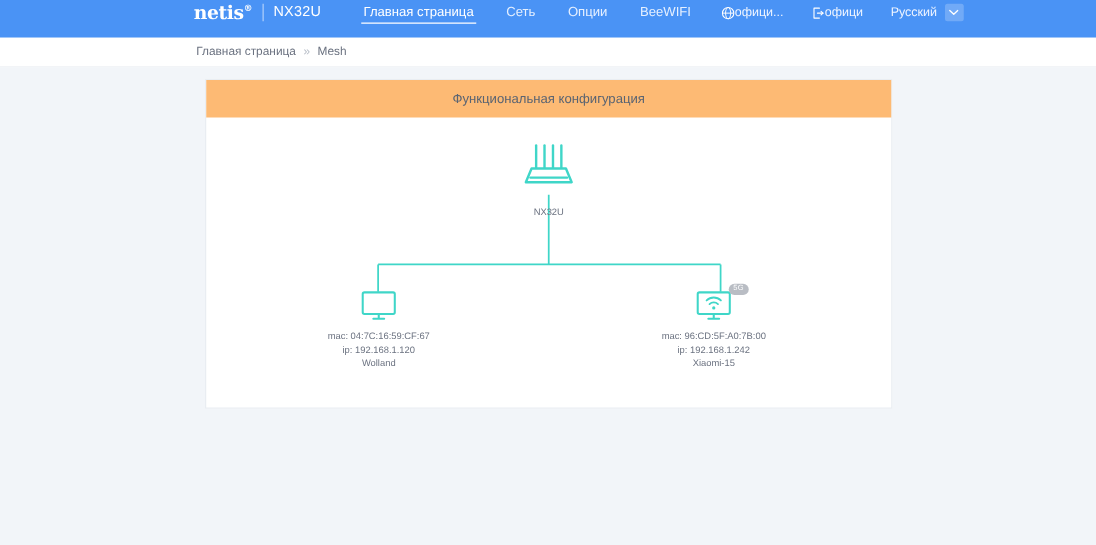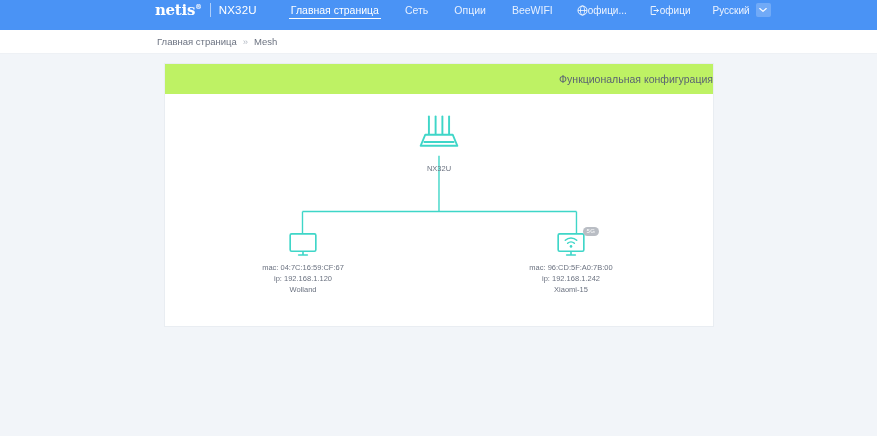--- a/index.html
+++ b/index.html
@@ -96,21 +96,21 @@
   }
 
   .tabs { display:flex; height: 30px; }
   .tab {
     flex: 1;
     display:flex; align-items:center; justify-content:center;
     font-size: 10.5px;
     cursor: pointer;
     position: relative;
   }
-  .tab.inactive { background:#bef264; color:#5a6472;justify-content:flex-end; }
+  .tab.inactive { background:#fdba74; color:#5a6472; }
   .tab.active { background:#ffffff; color:#4d5560; }
   .tab-underline {
     position:absolute; left: 0; right: 0; bottom: -1px; height: 2px;
     background: linear-gradient(to right, #ffffff 0%, #9fe8ef 28%, #6fdbe4 100%);
   }
   .tab-notch {
     position:absolute; left: 50%; bottom: -6px; width: 10px; height: 10px;
     margin-left: -5px;
     border-right: 2px solid #7adbe4;
     border-bottom: 2px solid #7adbe4;

